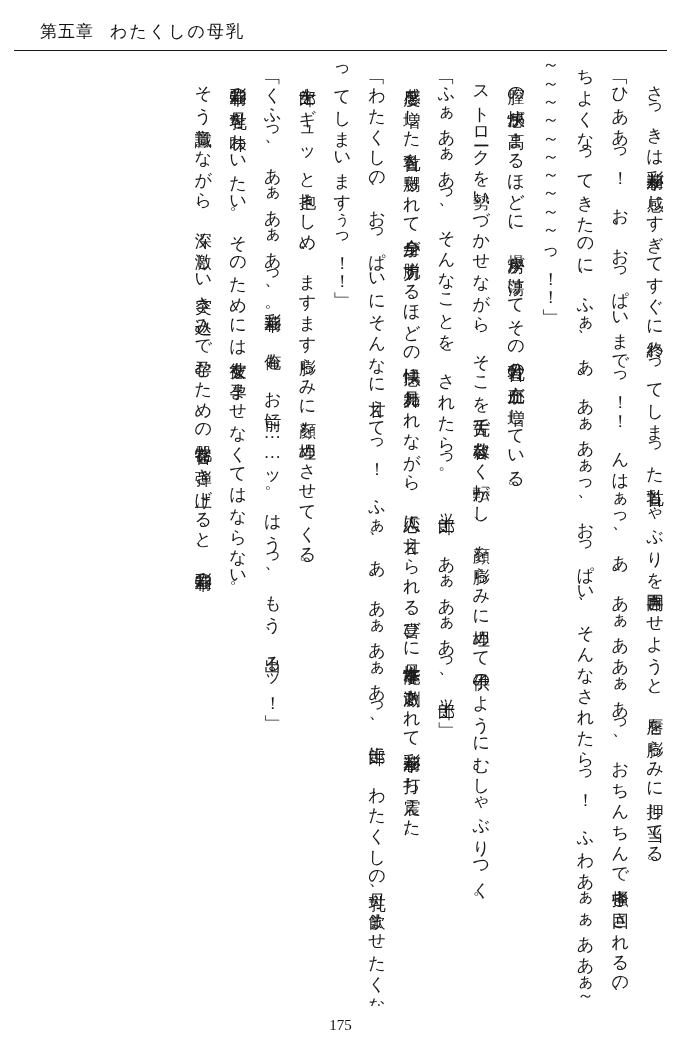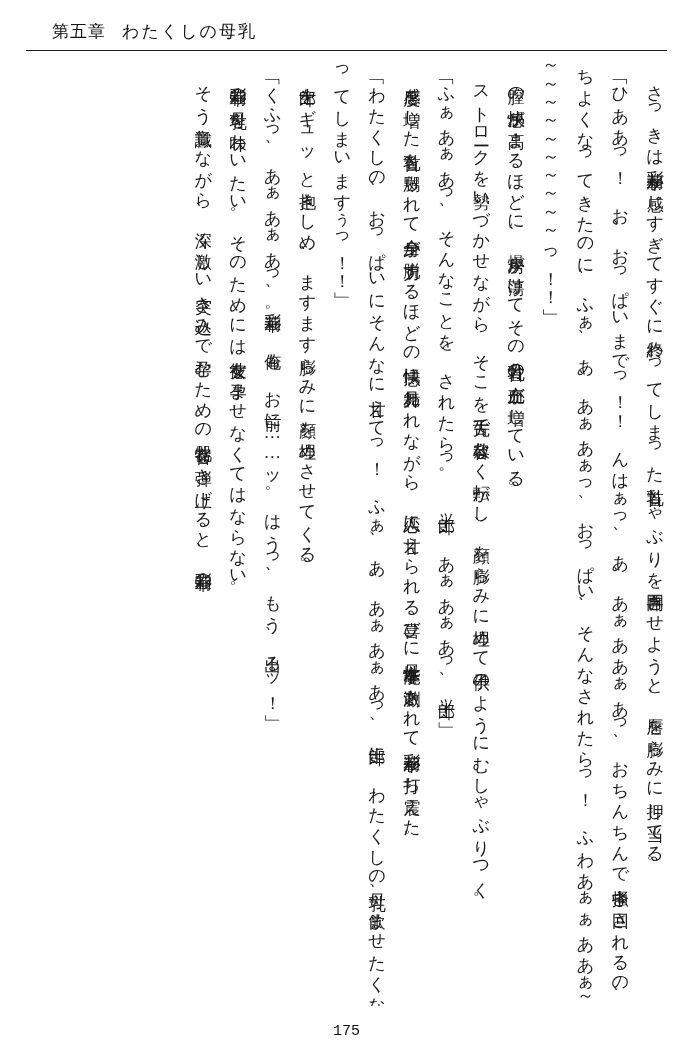--- a/index.html
+++ b/index.html
@@ -13,21 +13,21 @@
     font-family: "Liberation Serif", "DejaVu Serif", serif;
     color: #1a1a1a;
     overflow: hidden;
     position: relative;
   }
   .page {
     position: relative;
     width: 693px;
     height: 1050px;
     box-sizing: border-box;
-    padding: 14px 22px 10px 22px;
+    padding: 14px 22px 10px 10px;
     display: flex;
     flex-direction: column;
   }
   
   .header {
     flex: 0 0 auto;
     height: 34px;
     display: flex;
     align-items: center;
     padding-left: 30px;
@@ -70,26 +70,25 @@
     column-fill: auto;
   }
   .vtext p {
     margin: 0;
     text-indent: 1em;
   }
   .footer {
     flex: 0 0 auto;
     height: 30px;
     display: flex;
-    align-items: flex-end;
+    align-items: center;
     justify-content: center;
     font-size: 15px;
     color: #111;
     padding-top: 4px;
-    font-family: Liberation Mono, monospace;
   }
 </style>
 </head>
 <body>
 
 <div class="page">
 
   <div class="header">
     <span class="chapter-num">第五章</span>
     <span class="chapter-title">わたくしの母乳</span>

